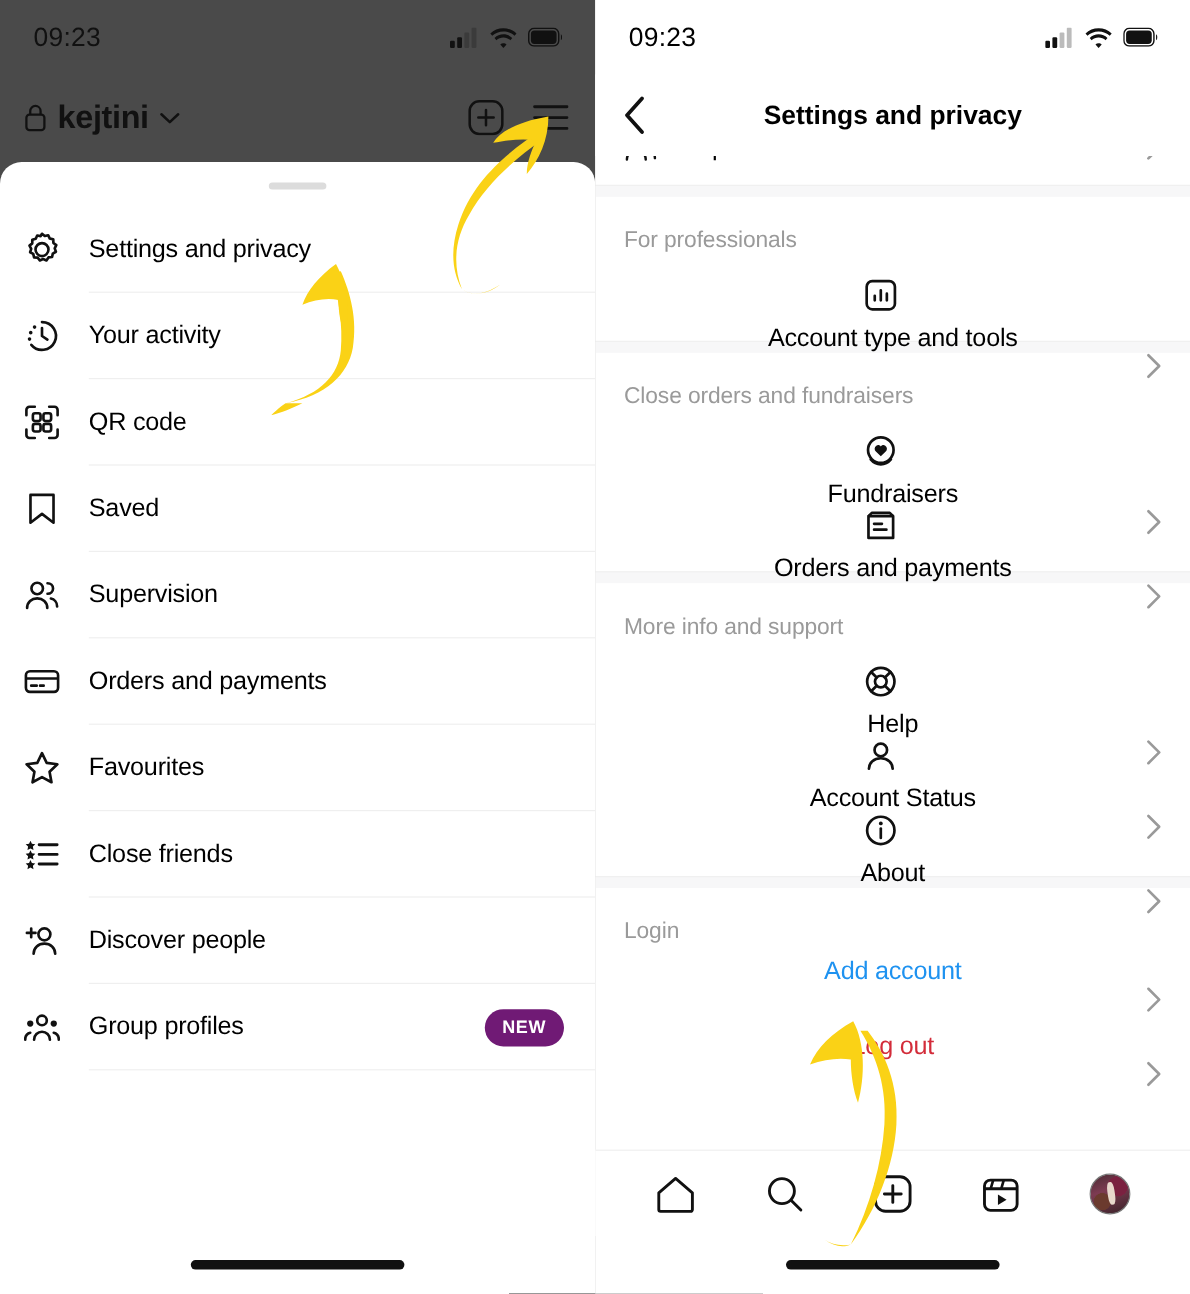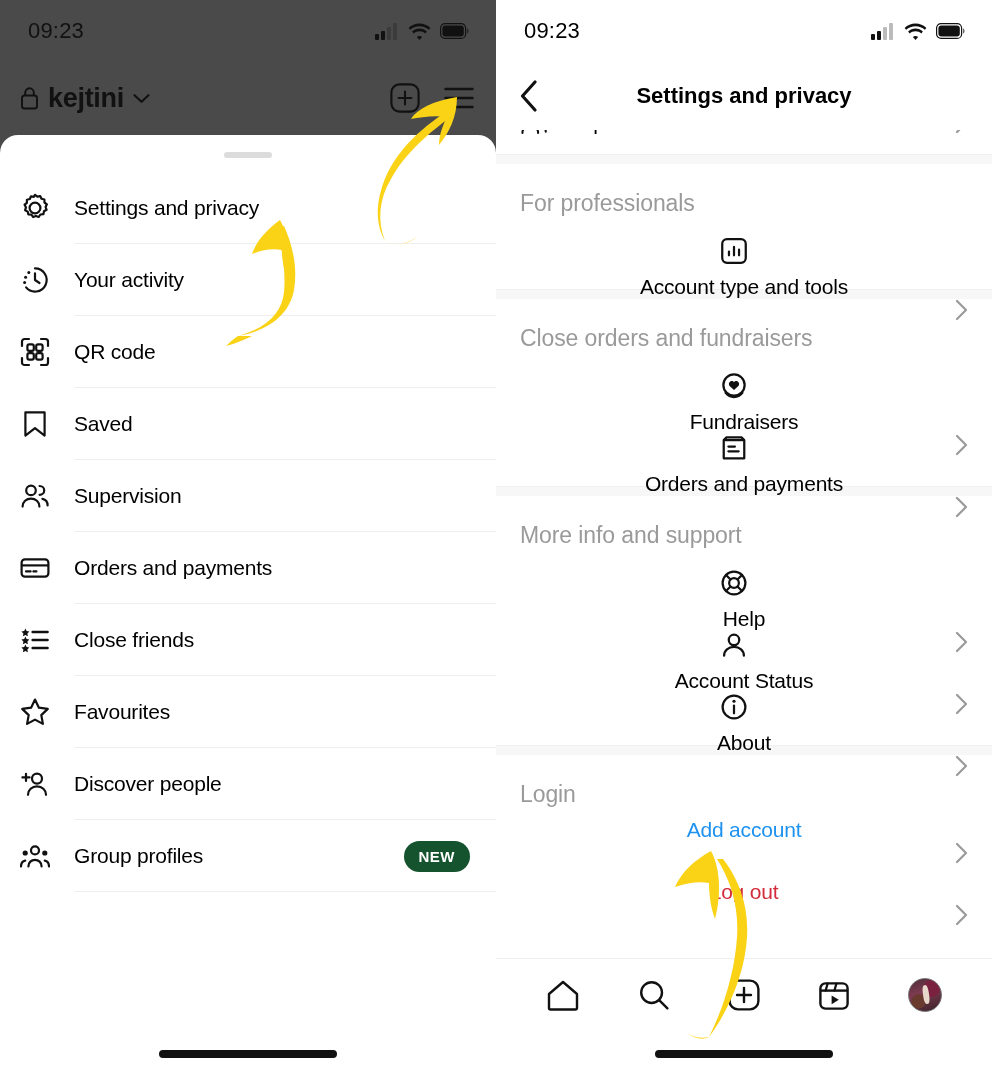--- a/index.html
+++ b/index.html
@@ -50,21 +50,21 @@
     display:flex; align-items:center; height:72px;
     padding-left:20px; padding-right:26px; position:relative;
   }
   .sheet-row .sep {
     position:absolute; left:74px; right:0; bottom:0; height:1px; background:#efefef;
   }
   .sheet-row:last-child .sep { background:#efefef; }
   .sheet-ico { width:54px; flex:0 0 54px; display:flex; align-items:center; }
   .sheet-label { font-size:21px; color:#000; letter-spacing:-0.2px; }
   .badge-new {
-    margin-left:auto; background:#14532d; color:#fff;
+    margin-left:auto; background:#701a75; color:#fff;
     font-size:15px; font-weight:700; letter-spacing:0.5px;
     padding:7px 15px; border-radius:20px;
   }
 
   
   #right-phone { background:#fff; }
   .nav-header {
     height:68px; display:flex; align-items:center; padding:0 24px;
     position:relative; background:#fff; z-index:6;
   }
@@ -77,21 +77,21 @@
   .settings-scroll { position:relative; }
   .clipped-row {
     height:24px; overflow:hidden; position:relative;
   }
   .clipped-row .inner {
     position:absolute; top:-38px; left:0; right:0;
     display:flex; align-items:center; height:62px; padding:0 24px;
   }
   .sec-divider { height:10px; background:#f7f7f8; border-top:1px solid #f0f0f0; }
   .sec-title {
-    font-size:23px; color:#9a9a9a; padding:26px 24px 10px 24px; letter-spacing:-0.1px;
+    font-size:19px; color:#9a9a9a; padding:26px 24px 10px 24px; letter-spacing:-0.1px;
   }
   .set-row {
     display:flex; align-items:center; height:62px; padding:0 24px;
     position:relative;
     flex-direction:column;
   }
   .set-ico { width:48px; flex:0 0 48px; display:flex; align-items:center; }
   .set-label { font-size:21px; color:#000; letter-spacing:-0.2px; }
   .set-label.blue { color:#1e92f0; }
   .set-label.red { color:#d32c3a; }
@@ -256,37 +256,37 @@
               <path d="M6 18.4h4.6M13.4 18.4h3" stroke="#111" stroke-width="2.2" stroke-linecap="round"></path>
             </svg>
           </span>
           <span class="sheet-label">Orders and payments</span>
           <span class="sep"></span>
         </div>
 
         <div class="sheet-row">
           <span class="sheet-ico">
             <svg width="30" height="30" viewBox="0 0 30 30">
+              <path d="M15 2.6l3.9 8.1 8.9 1.2-6.5 6.2 1.6 8.8-7.9-4.3-7.9 4.3 1.6-8.8-6.5-6.2 8.9-1.2z" fill="none" stroke="#111" stroke-width="2.2" stroke-linejoin="round"></path>
+            </svg>
+          </span>
+          <span class="sheet-label">Favourites</span>
+          <span class="sep"></span>
+        </div>
+
+        <div class="sheet-row">
+          <span class="sheet-ico">
+            <svg width="30" height="30" viewBox="0 0 30 30">
               <path d="M12.6 7h15M12.6 15h15M12.6 23h15" stroke="#111" stroke-width="2.4" stroke-linecap="round"></path>
               <path d="M5.4 3.6l1.2 2.5 2.8.4-2 2 .5 2.8-2.5-1.3-2.5 1.3.5-2.8-2-2 2.8-.4z" fill="#111"></path>
               <path d="M5.4 11.6l1.2 2.5 2.8.4-2 2 .5 2.8-2.5-1.3-2.5 1.3.5-2.8-2-2 2.8-.4z" fill="#111"></path>
               <path d="M5.4 19.6l1.2 2.5 2.8.4-2 2 .5 2.8-2.5-1.3-2.5 1.3.5-2.8-2-2 2.8-.4z" fill="#111"></path>
             </svg>
           </span>
           <span class="sheet-label">Close friends</span>
-          <span class="sep"></span>
-        </div>
-
-        <div class="sheet-row">
-          <span class="sheet-ico">
-            <svg width="30" height="30" viewBox="0 0 30 30">
-              <path d="M15 2.6l3.9 8.1 8.9 1.2-6.5 6.2 1.6 8.8-7.9-4.3-7.9 4.3 1.6-8.8-6.5-6.2 8.9-1.2z" fill="none" stroke="#111" stroke-width="2.2" stroke-linejoin="round"></path>
-            </svg>
-          </span>
-          <span class="sheet-label">Favourites</span>
           <span class="sep"></span>
         </div>
 
         <div class="sheet-row">
           <span class="sheet-ico">
             <svg width="30" height="30" viewBox="0 0 30 30">
               <circle cx="17" cy="9.6" r="5" fill="none" stroke="#111" stroke-width="2.2"></circle>
               <path d="M8 25.8c0-5 4-8.4 9-8.4s9 3.4 9 8.4" fill="none" stroke="#111" stroke-width="2.2" stroke-linecap="round"></path>
               <path d="M2.4 8.4h7.2M6 4.8v7.2" stroke="#111" stroke-width="2.2" stroke-linecap="round"></path>
             </svg>

